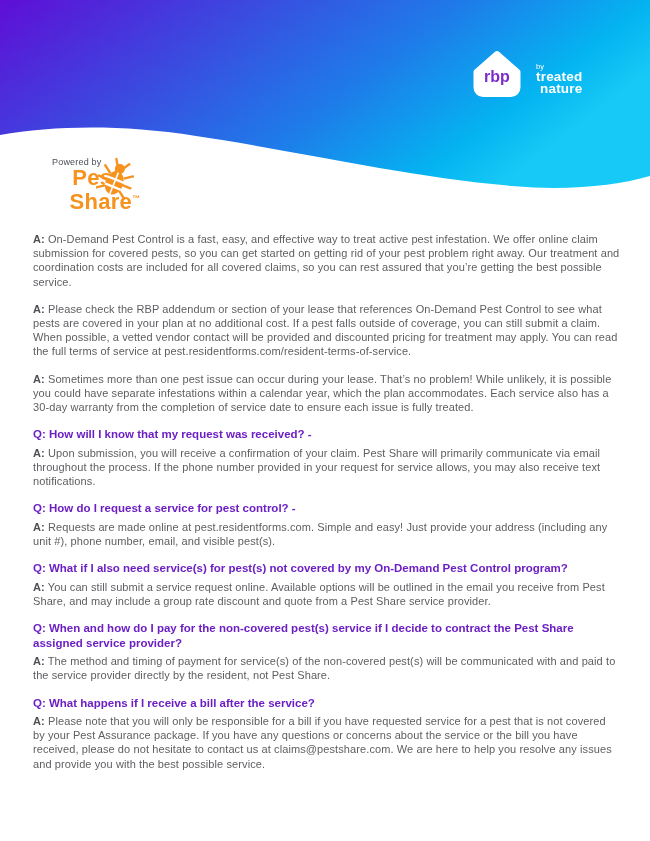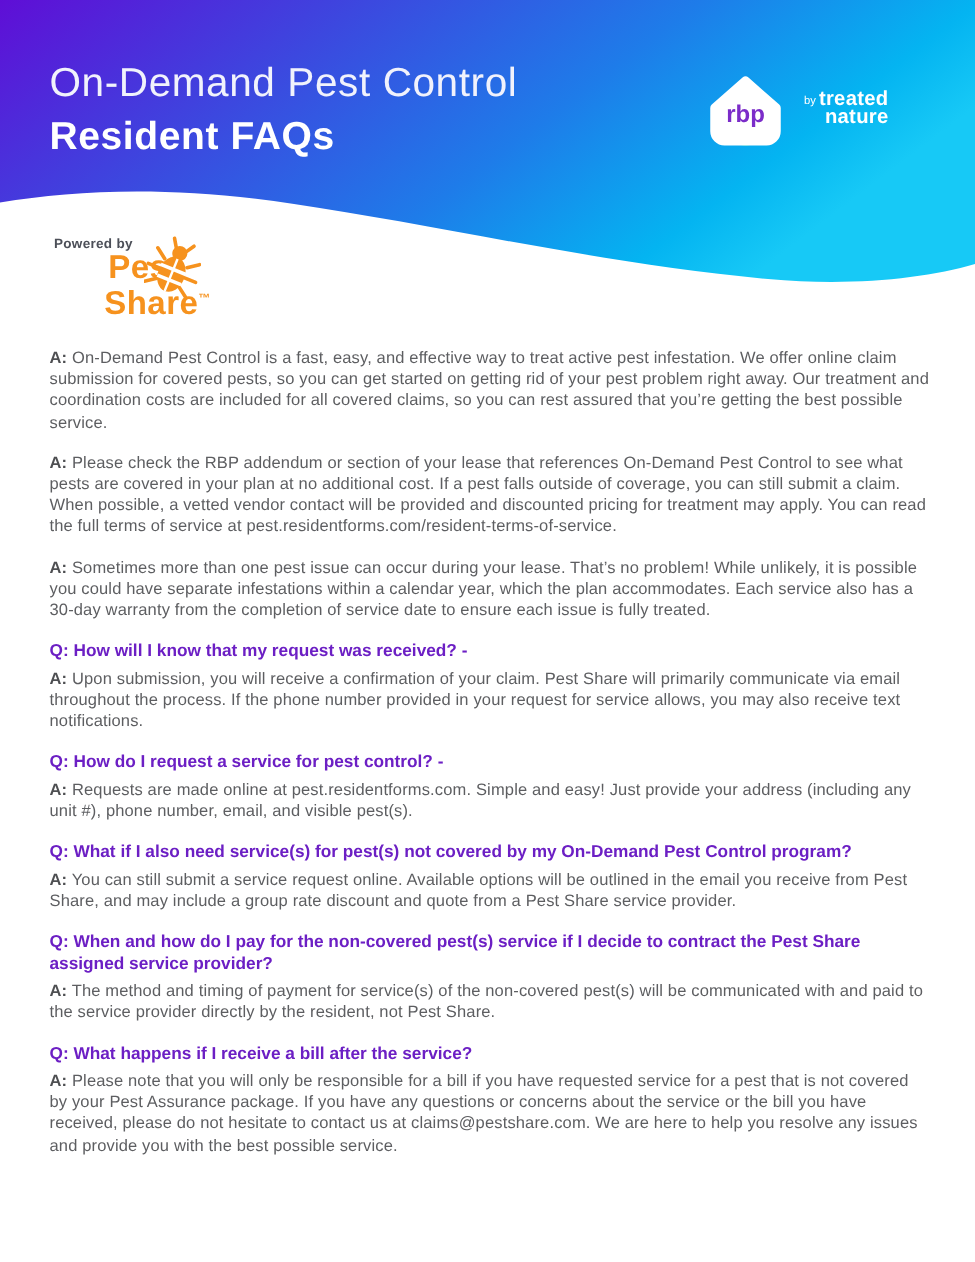--- a/index.html
+++ b/index.html
@@ -20,28 +20,28 @@
     font-size:27px; font-weight:500; color:#f1f2fc;
     letter-spacing:0.4px; line-height:30px;
   }
   .title-l2 {
     font-size:26px; font-weight:700; color:#ffffff;
     letter-spacing:0.4px; line-height:30px; margin-top:5px;
   }
 
   .rbp-badge { position:absolute; left:466px; top:44px; }
 
-  .byline { position:absolute; left:536px; top:60px; color:#ffffff; display:flex; }
+  .byline { position:absolute; left:536px; top:60px; color:#ffffff; display:flex;flex-direction:column; }
   .byline .by { font-size:7.5px; font-weight:500; margin:2px 2px 0 0; }
   .byline .sn { font-size:13.5px; font-weight:700; line-height:12px; letter-spacing:0.2px; }
   .byline .sn .l2 { display:block; padding-left:4px; }
 
   
   .powered { position:absolute; left:36px; top:157px; width:120px; }
-  .powered-label { color:#4c4f58; font-size:9px; font-weight:700; margin-left:0; letter-spacing:0.2px; }
+  .powered-label { color:#4c4f58; font-size:9px; font-weight:400; margin-left:16px; letter-spacing:0.2px; }
   .brand-orange { color:#f6921e; font-weight:800; font-size:22px; line-height:21px; letter-spacing:0.3px;text-align:center; }
   .brand-share { margin-left:18px; }
   .tm { font-size:8px; vertical-align:super; font-weight:700; }
   .bug { position:absolute; left:60px; top:0px; }
 
   
   .faq-list { padding:2px 30px 0 33px; width:587px; box-sizing:content-box; }
   .faq { margin:0; }
   .q {
     color:#6c1fc4; font-weight:700; font-size:11.5px;
@@ -63,24 +63,20 @@
         <stop offset="0" stop-color="#5f0ed6"></stop>
         <stop offset="0.33" stop-color="#3c48df"></stop>
         <stop offset="0.63" stop-color="#1e7ce9"></stop>
         <stop offset="0.88" stop-color="#04b4f1"></stop>
         <stop offset="1" stop-color="#17c9f6"></stop>
       </linearGradient>
     </defs>
     <path d="M0,0 L650,0 L650,176 C616,186 566,191 512,186 C402,176 292,150 196,136 C118,124 54,126 0,135 Z" fill="url(#hg)"></path>
   </svg>
 
-  <div class="title-block">
-    <div class="title-l1">On-Demand Pest Control</div>
-    <div class="title-l2">Resident FAQs</div>
-  </div>
 
   <svg class="rbp-badge" width="62" height="62" viewBox="0 0 62 62">
     <rect x="13" y="13" width="36" height="36" rx="8" fill="#2ed2c8" transform="rotate(45 31 31)"></rect>
     <path d="M31,10 L51.5,28 V43.5 a6.5,6.5 0 0 1 -6.5,6.5 H17 a6.5,6.5 0 0 1 -6.5,-6.5 V28 Z" fill="#ffffff" stroke="#ffffff" stroke-width="6" stroke-linejoin="round"></path>
     <text x="31" y="37.5" text-anchor="middle" font-size="16" font-weight="bold" fill="#7b2cc9" font-family="Liberation Sans, sans-serif">rbp</text>
   </svg>
 
   <div class="byline">
     <span class="by">by</span>
     <span class="sn"><span>treated</span><span class="l2">nature</span></span>

